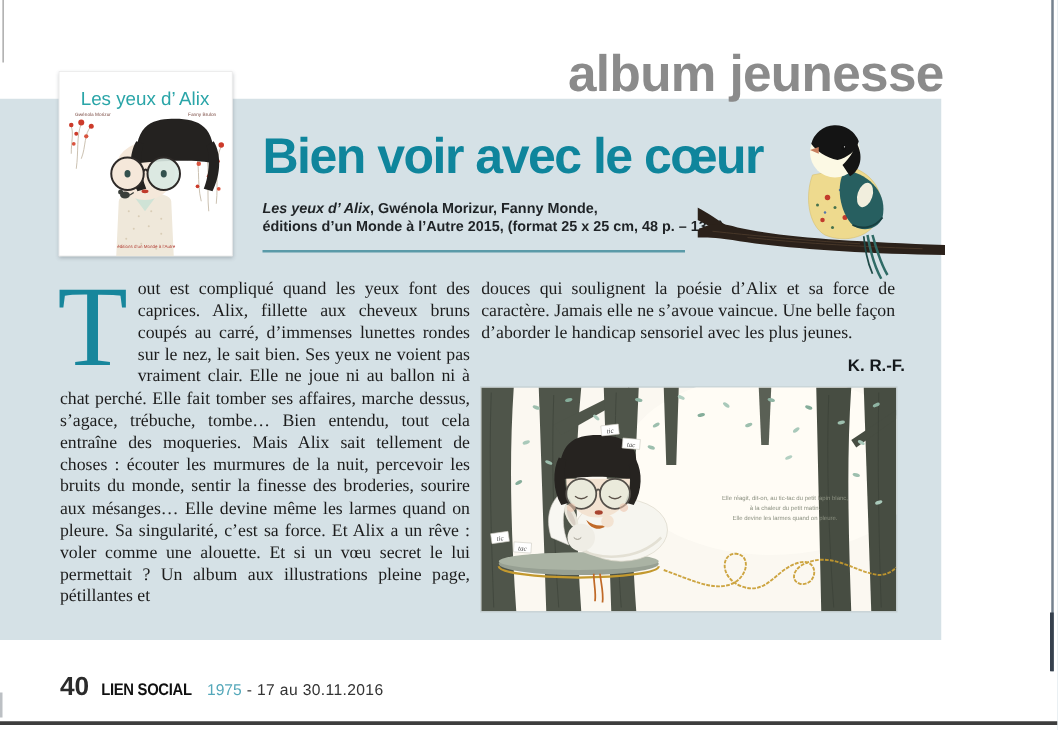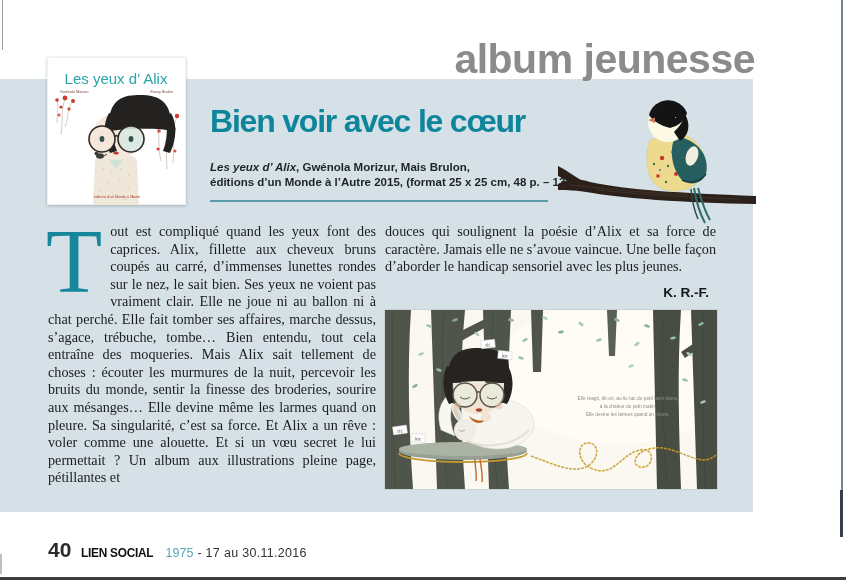--- a/index.html
+++ b/index.html
@@ -16,37 +16,37 @@
 
   
   #content-block{left:0;top:79px;width:753px;height:433px;background:#d5e1e6;}
 
   #section-header{top:36px;right:91px;font-size:41px;font-weight:bold;color:#8b8b8b;
                   letter-spacing:-0.5px;white-space:nowrap;}
 
   #book-cover{left:47px;top:57px;width:139px;height:148px;background:#fff;
               box-shadow:0 1px 3px rgba(60,70,80,.3);}
 
-  #article-title{left:210px;top:103px;font-size:32px;font-weight:bold;color:#0f859c;
+  #article-title{left:210px;top:103px;font-size:40px;font-weight:bold;color:#0f859c;
                  letter-spacing:-1.2px;white-space:nowrap;}
 
   #book-reference{left:210px;top:160px;font-size:11.5px;font-weight:bold;color:#1f2326;
                   line-height:15px;white-space:nowrap;}
   #book-reference .it{font-style:italic;}
   #ref-rule{left:210px;top:200px;width:338px;height:2px;background:#5a9aa8;}
 
   #bird-branch{left:558px;top:96px;width:198px;height:134px;}
 
   .body-col{font-family:"Liberation Serif", serif;font-size:14.2px;line-height:17.6px;
             text-align:justify;color:#1c1c1c;}
   #column-1{left:48px;top:223px;width:328px;}
   #column-2{left:385px;top:223px;width:331px;}
   .dropcap{float:left;color:#17869c;font-size:92px;line-height:72px;height:70px;
            margin:2px 8px 0 -2px;font-family:"Liberation Serif", serif;}
-  #signature{left:389px;top:285px;width:320px;text-align:right;font-weight:bold;
+  #signature{left:404px;top:285px;width:320px;text-align:right;font-weight:bold;
              font-size:13.5px;color:#14181b;}
 
   #main-illustration{left:385px;top:310px;width:332px;height:179px;box-shadow:0 0 0 1px rgba(120,130,120,.15);}
 
   #footer{left:48px;top:538px;display:flex;align-items:baseline;white-space:nowrap;}
   #footer .pnum{font-size:21px;font-weight:bold;color:#2b2b2b;margin-right:10px;}
   #footer .mag{font-size:13.5px;font-weight:bold;color:#101010;letter-spacing:-0.3px;
                transform:scaleX(.88);transform-origin:left;margin-right:-6px;}
   #footer .issue{font-size:12.5px;color:#55a8ba;margin-left:8px;}
   #footer .date{font-size:12.5px;color:#333;margin-left:4px;letter-spacing:.3px;}
@@ -140,21 +140,21 @@
         <circle cx="49.5" cy="96.5" r="2" fill="#3a3f3a"></circle>
         <path d="M57,99 L60,97" stroke="#3a3f3a" stroke-width="1"></path>
       </g>
     </g>
     <text x="70" y="141" font-size="3.6" fill="#b03a30" text-anchor="middle">éditions d’un Monde à l’Autre</text>
   </svg>
 </div>
 
 <div class="abs" id="article-title">Bien voir avec le cœur</div>
 <div class="abs" id="book-reference">
-  <span class="it">Les yeux d’ Alix</span><span>, Gwénola Morizur, Mais Brulon,</span><br>
+  <span class="it">Les yeux d’ Alix</span><span>, Gwénola Morizur, Fanny Monde,</span><br>
   <span>éditions d’un Monde à l’Autre 2015, (format 25 x 25 cm, 48 p. – 13 €)</span>
 </div>
 <div class="abs" id="ref-rule"></div>
 
 <svg class="abs" id="bird-branch" viewBox="0 0 198 134">
   <path d="M0,70 C8,74 16,80 26,86 L22,92 C12,86 4,82 0,80 Z" fill="#2b211a"></path>
   <path d="M0,88 C10,82 20,82 32,86 C70,94 120,97 198,100 L198,108 C125,107 62,102 28,96 C14,94 6,94 0,94 Z" fill="#2b211a"></path>
   <g stroke="#53402f" stroke-width="0.8" opacity="0.7">
     <path d="M12,89 C40,92 80,96 130,99" fill="none"></path>
       <path d="M40,94 C80,98 120,101 180,103" fill="none"></path>

